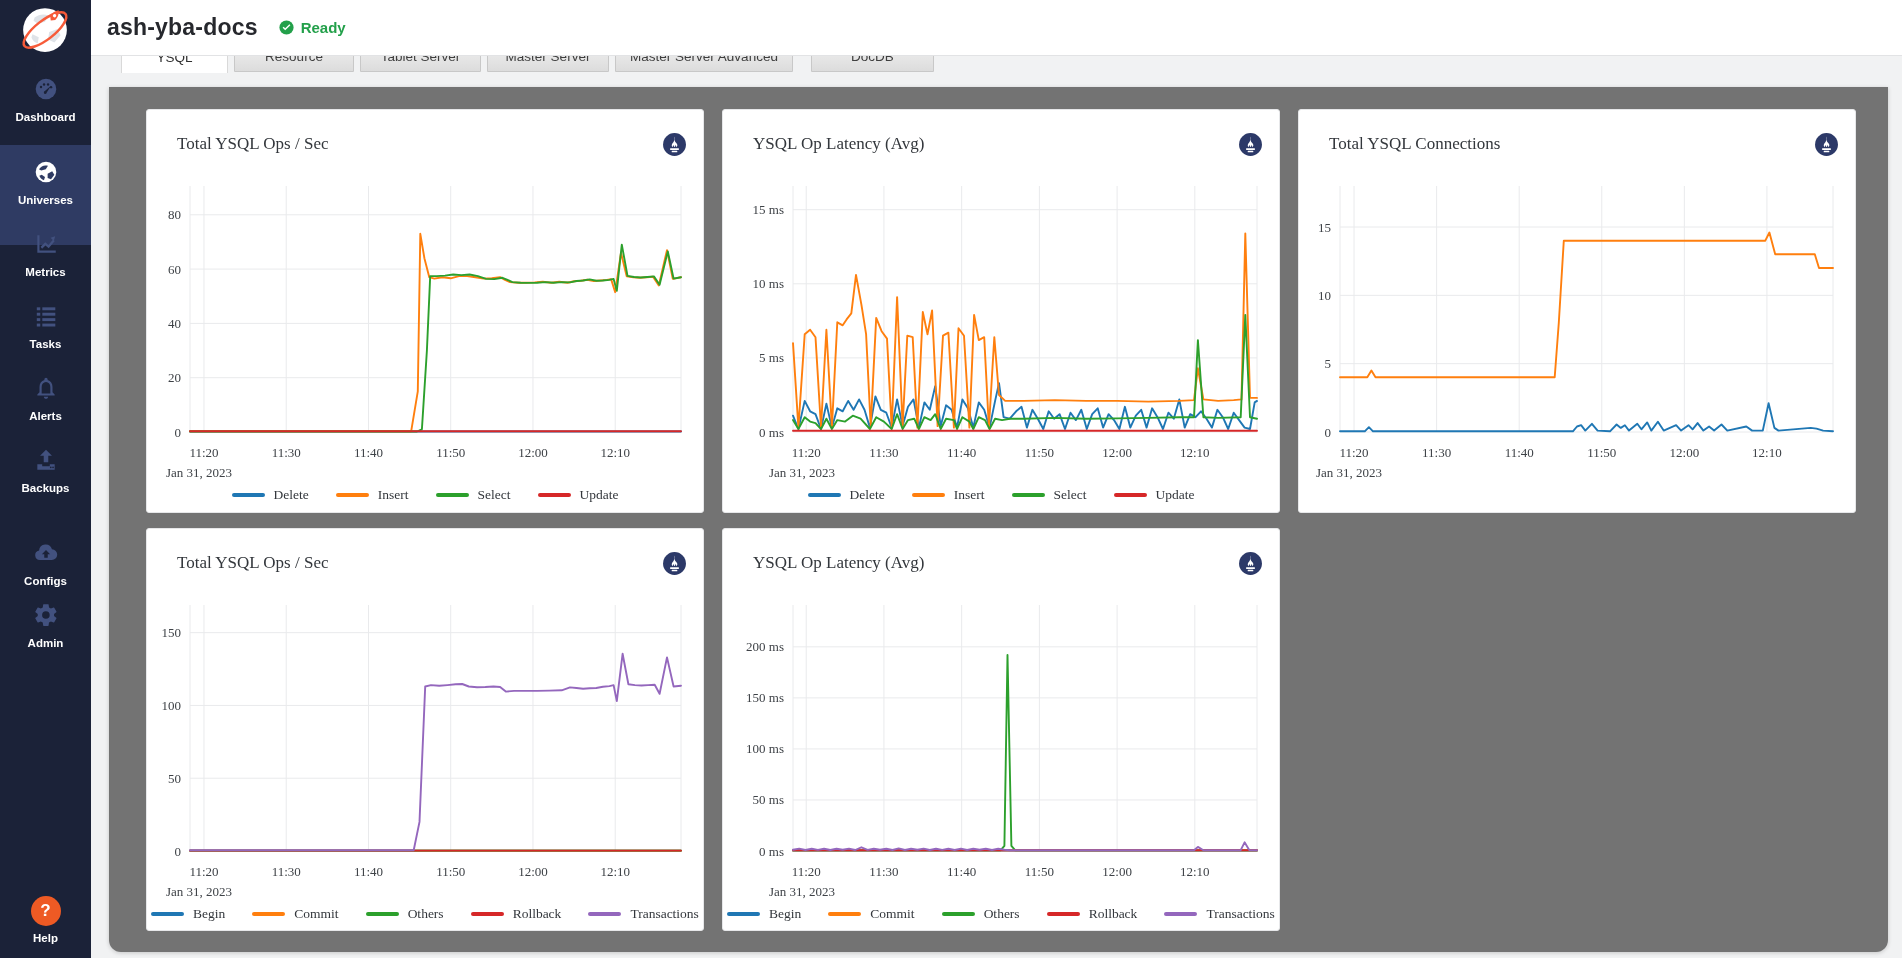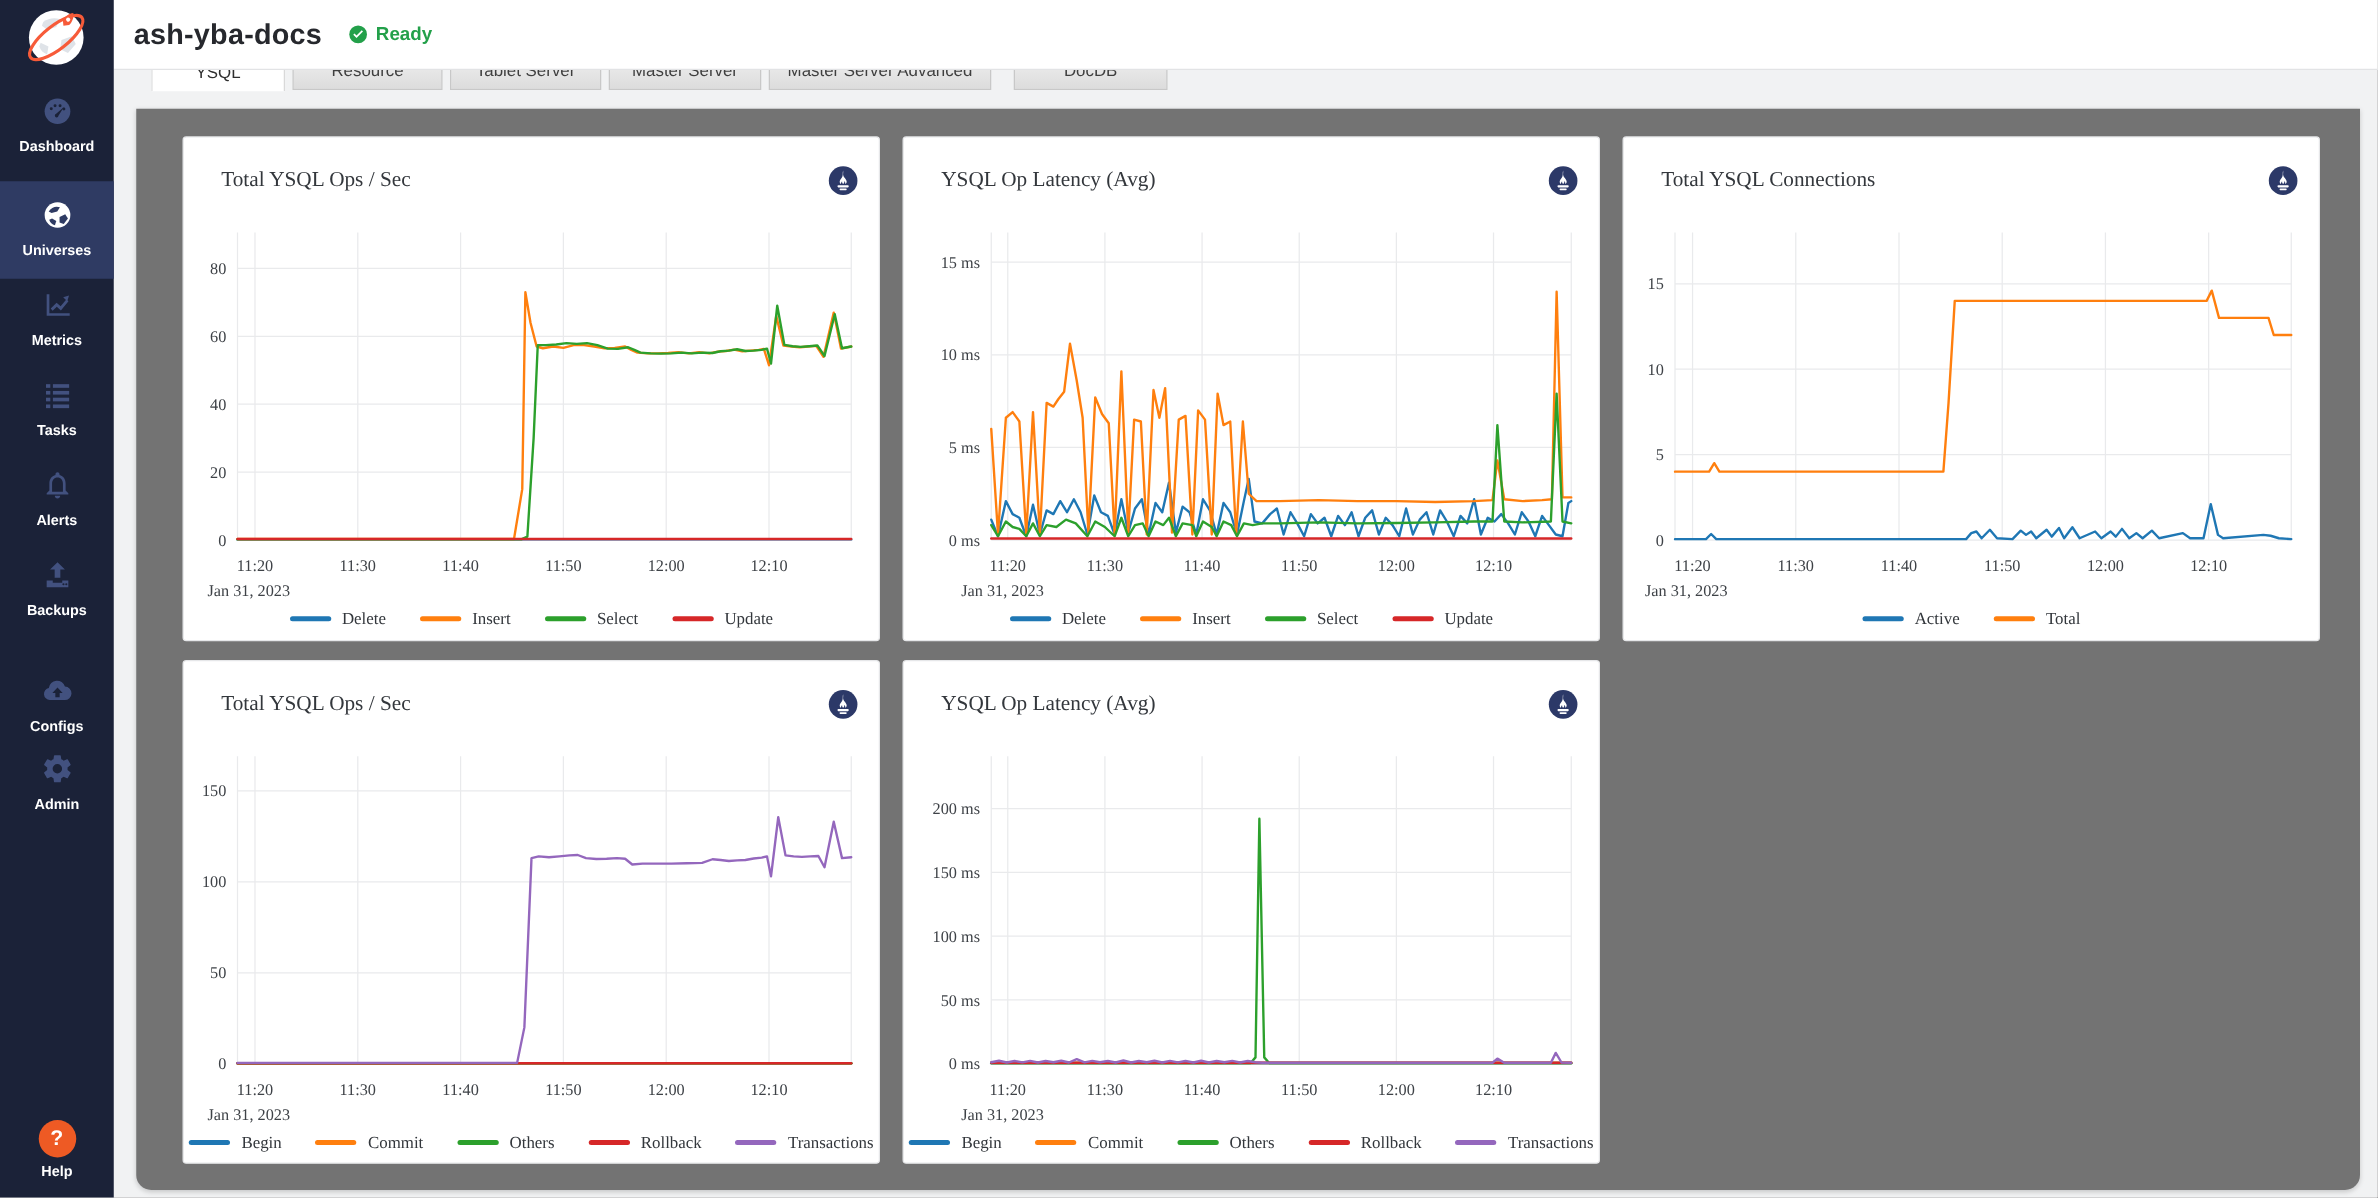--- a/index.html
+++ b/index.html
@@ -7,21 +7,21 @@
     font-family:"Liberation Sans","DejaVu Sans",sans-serif; background:#f1f2f3; }
 
   
   .sidebar { position:absolute; left:0; top:0; width:91px; height:958px; background:#1b2238; z-index:30; }
   .logo { position:absolute; left:20px; top:5px; width:50px; height:50px; cursor:pointer; }
   .nav-item { position:absolute; left:0; width:91px; text-align:center; color:#fff; cursor:pointer; }
   .nav-item svg { width:26px; height:26px; fill:#42517f; }
   .nav-item .lbl { display:block; font-size:11.5px; font-weight:600; margin-top:5px; color:#fff; }
   .nav-item.active { background:#2f3b63; padding-top:14px; }
   .nav-item.active svg { fill:#ffffff; }
-  .s0{top:76px;}  .s1{top:145px; height:78px;} .s2{top:231px;} .s3{top:303px;}
+  .s0{top:76px;}  .s1{top:145px; height:100px;} .s2{top:231px;} .s3{top:303px;}
   .s4{top:375px;} .s5{top:447px;} .s6{top:540px;} .s7{top:602px;}
   .help-item { position:absolute; left:0; width:91px; top:896px; text-align:center; cursor:pointer; }
   .help-circle { width:30px; height:30px; border-radius:50%; background:#ee5a24; color:#fff;
     font-size:17px; font-weight:700; line-height:30px; margin:0 auto; }
   .help-item .lbl { display:block; font-size:11.5px; font-weight:600; margin-top:6px; color:#fff; }
 
   
   .header { position:absolute; left:91px; top:0; right:0; height:56px; background:#fff;
     border-bottom:1px solid #e2e3e5; display:flex; align-items:center; padding-left:16px; z-index:20; }
   .uni-title { font-size:23px; font-weight:700; color:#26282d; letter-spacing:.2px; }
@@ -346,30 +346,20 @@
           <text x="302.77721943048596" y="347" text-anchor="middle" font-size="13" fill="#3e4247">11:50</text>
           <line x1="385.3567839195981" y1="76" x2="385.3567839195981" y2="322" stroke="#e9eaec" stroke-width="1"></line>
           <text x="385.3567839195981" y="347" text-anchor="middle" font-size="13" fill="#3e4247">12:00</text>
           <line x1="467.9363484087103" y1="76" x2="467.9363484087103" y2="322" stroke="#e9eaec" stroke-width="1"></line>
           <text x="467.9363484087103" y="347" text-anchor="middle" font-size="13" fill="#3e4247">12:10</text>
           <text x="17" y="367" text-anchor="start" font-size="13" fill="#3e4247">Jan 31, 2023</text>
           <path d="M41.0 321.3L65.8 321.3L69.9 317.2L74.0 321.3L273.9 321.3L278.0 316.5L282.1 315.2L286.3 320.6L292.9 313.8L298.6 320.6L311.0 321.3L317.6 314.5L321.8 317.9L325.9 315.2L330.0 320.6L338.3 313.8L342.4 319.3L348.2 312.4L352.3 320.6L358.9 311.8L364.7 320.6L377.1 315.2L382.1 320.6L389.5 315.2L393.6 319.3L398.6 313.1L404.4 320.6L410.1 316.5L415.1 320.6L422.5 314.5L428.3 320.6L447.3 316.5L453.1 320.6L463.8 320.6L469.6 293.3L475.4 317.9L479.5 320.6L511.7 317.9L517.5 318.6L524.1 320.6L534.0 321.3" fill="none" stroke="#1F77B4" stroke-width="1.9" stroke-linejoin="round" stroke-linecap="round"></path>
           <path d="M41.0 267.3L68.3 267.3L72.4 260.5L76.5 267.3L255.7 267.3L259.8 212.7L264.8 130.7L466.3 130.7L470.4 122.5L476.2 144.3L515.8 144.3L520.0 158.0L534.0 158.0" fill="none" stroke="#FF7F0E" stroke-width="1.9" stroke-linejoin="round" stroke-linecap="round"></path>
         </svg>
       </div>
-    <div class="legend">
-        <span class="legend-item">
-          <span class="sw" style="background: rgb(31, 119, 180);"></span>
-          <span class="tx">Active</span>
-        </span>
-        <span class="legend-item">
-          <span class="sw" style="background: rgb(255, 127, 14);"></span>
-          <span class="tx">Total</span>
-        </span>
-      </div>
   </div>
   <div class="panel p3">
     <h3>Total YSQL Ops / Sec</h3>
     <div class="prom"><svg viewBox="0 0 24 24" width="25" height="25">
           <circle cx="12" cy="12" r="11" fill="#2c3968"></circle>
           <path fill="#fff" d="M12 4.3c.3 1.9-.4 2.8.3 4.4.5 1.2 1.8 2 2.3 3.4.4 1.1-.1 2.2-1 2.5.2-.9 0-1.8-.6-2.4 0 1-.3 1.7-1 2.3-.6-.5-.9-1.3-.8-2.1-.6.7-1 1.7-.8 2.3-.8-.4-1.3-1.5-.9-2.6.5-1.3 1.6-2.1 2-3.4.5-1.6-.1-2.6.5-4.4z"></path>
           <rect x="7.7" y="15.5" width="8.6" height="1.7" rx=".6" fill="#fff"></rect>
           <rect x="9.3" y="18" width="5.4" height="1.4" rx=".5" fill="#fff"></rect>
         </svg></div>
     <div class="plot">

